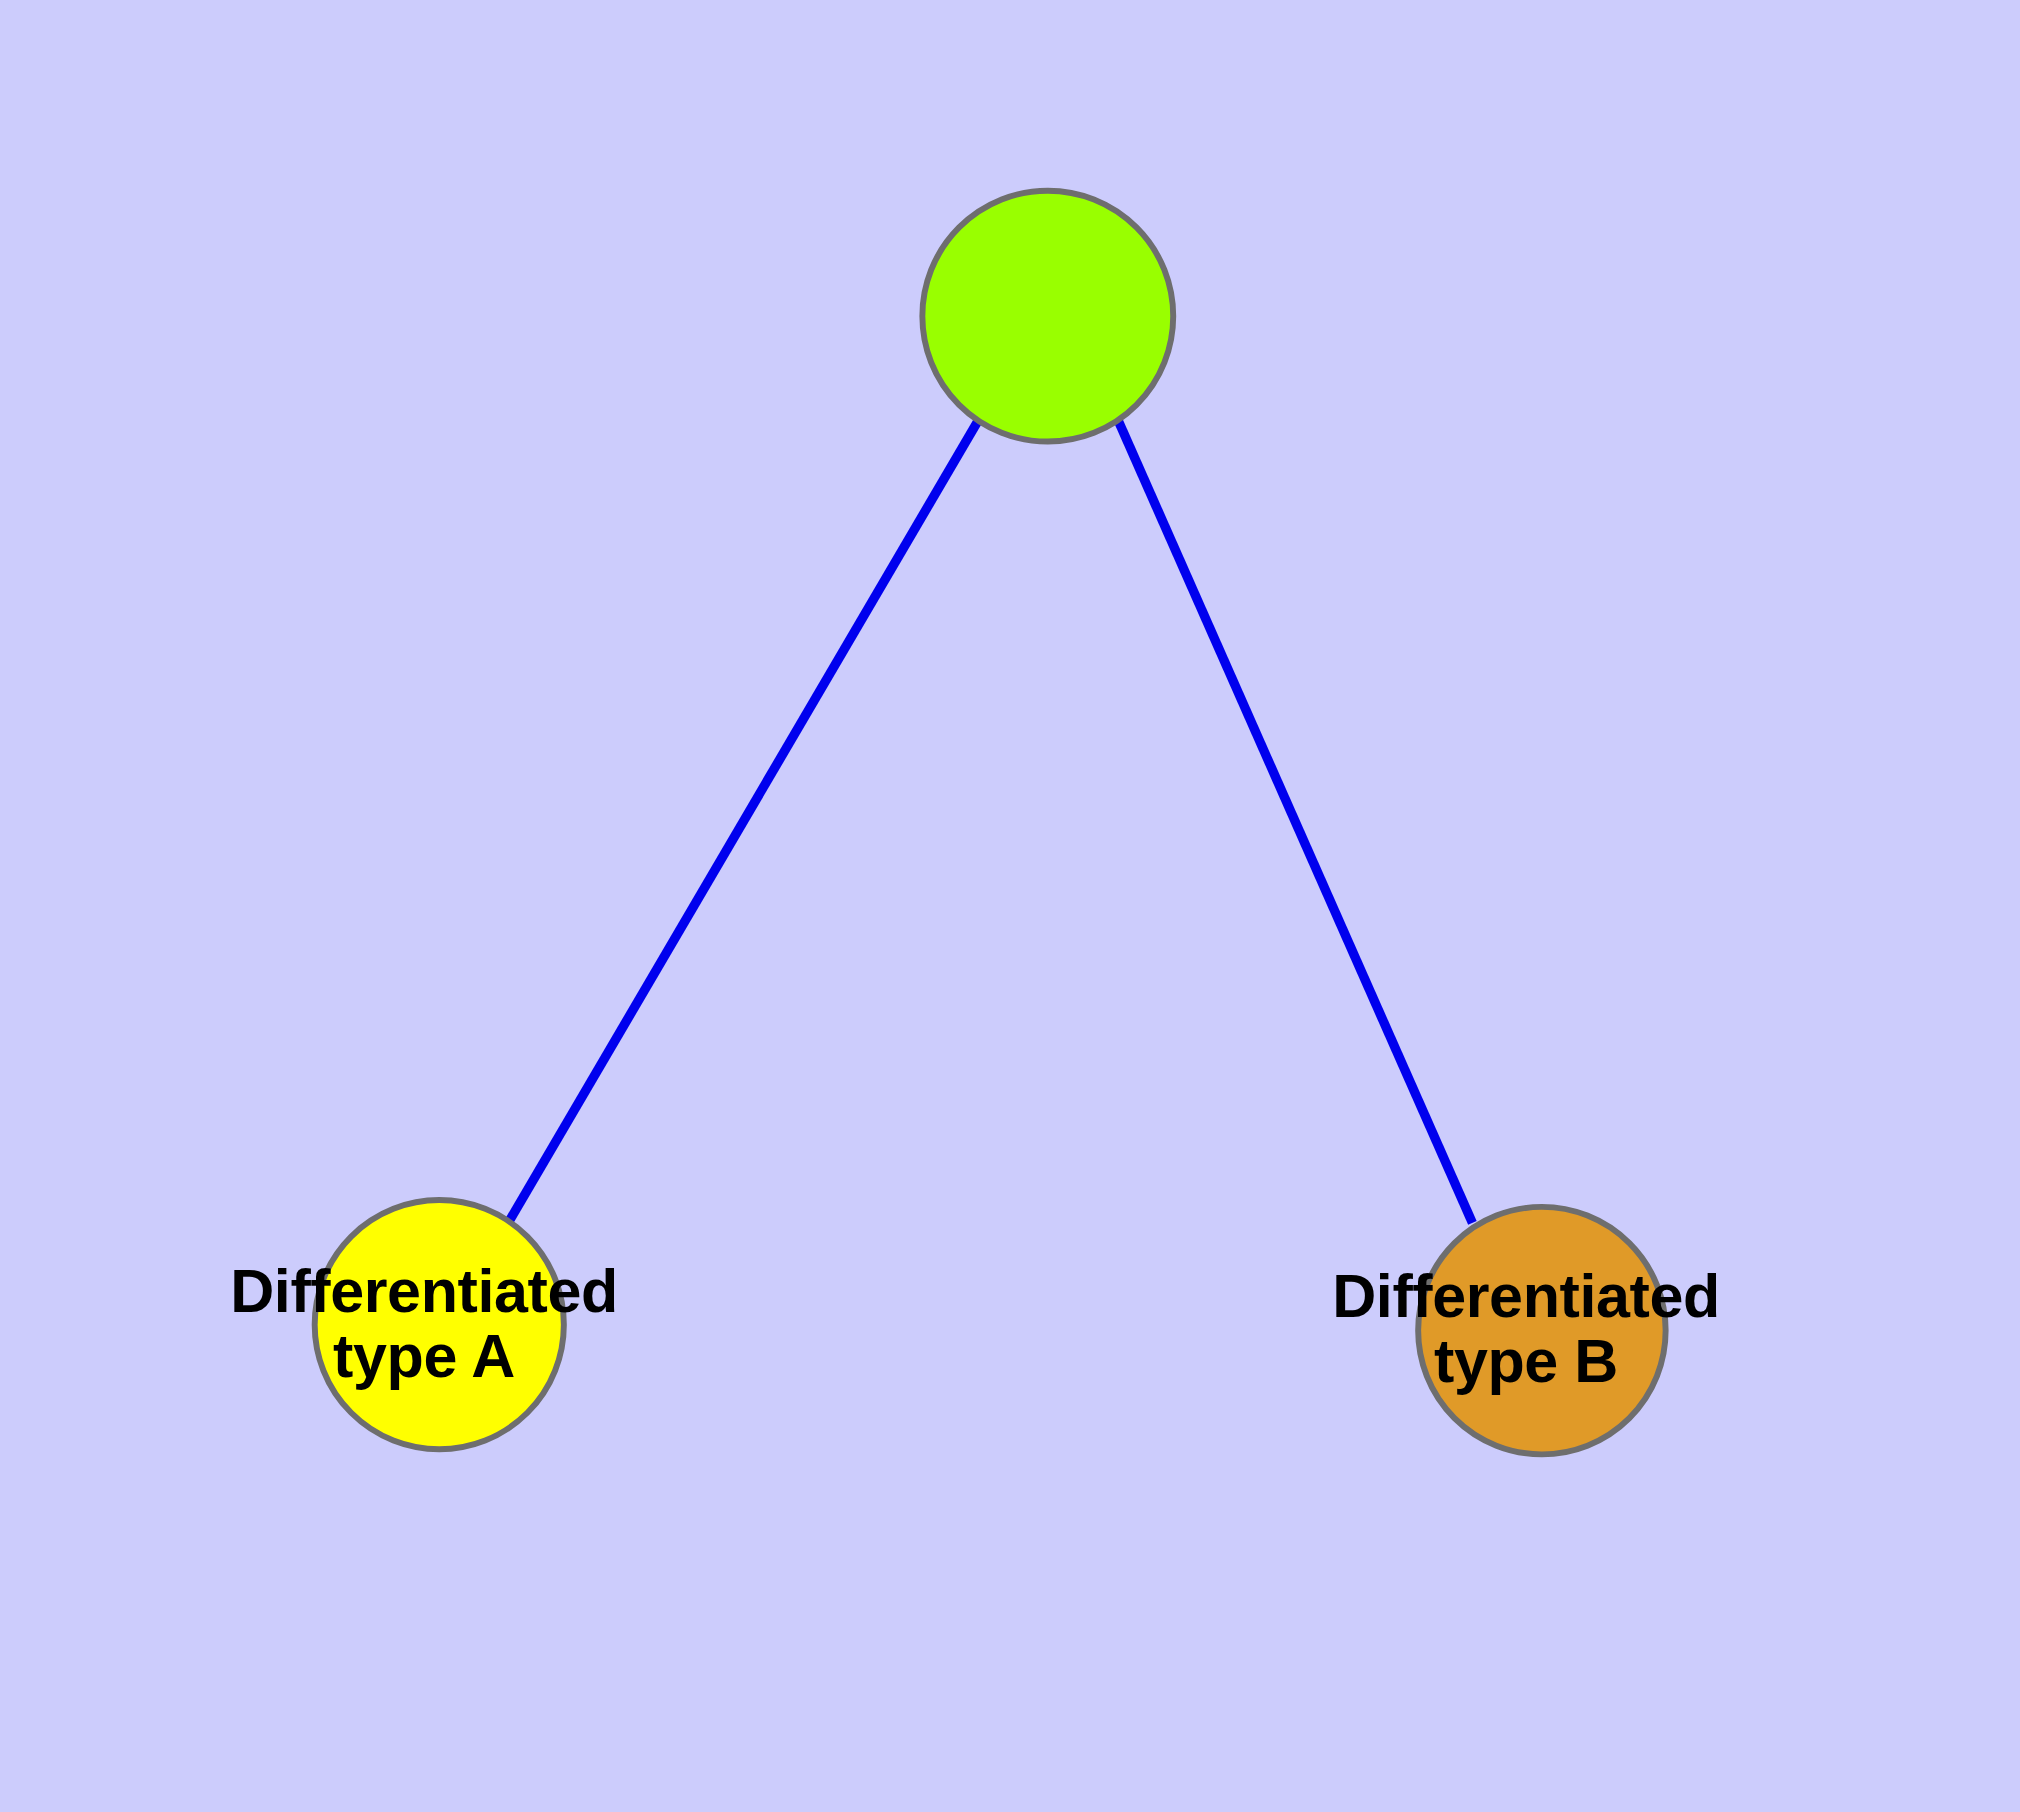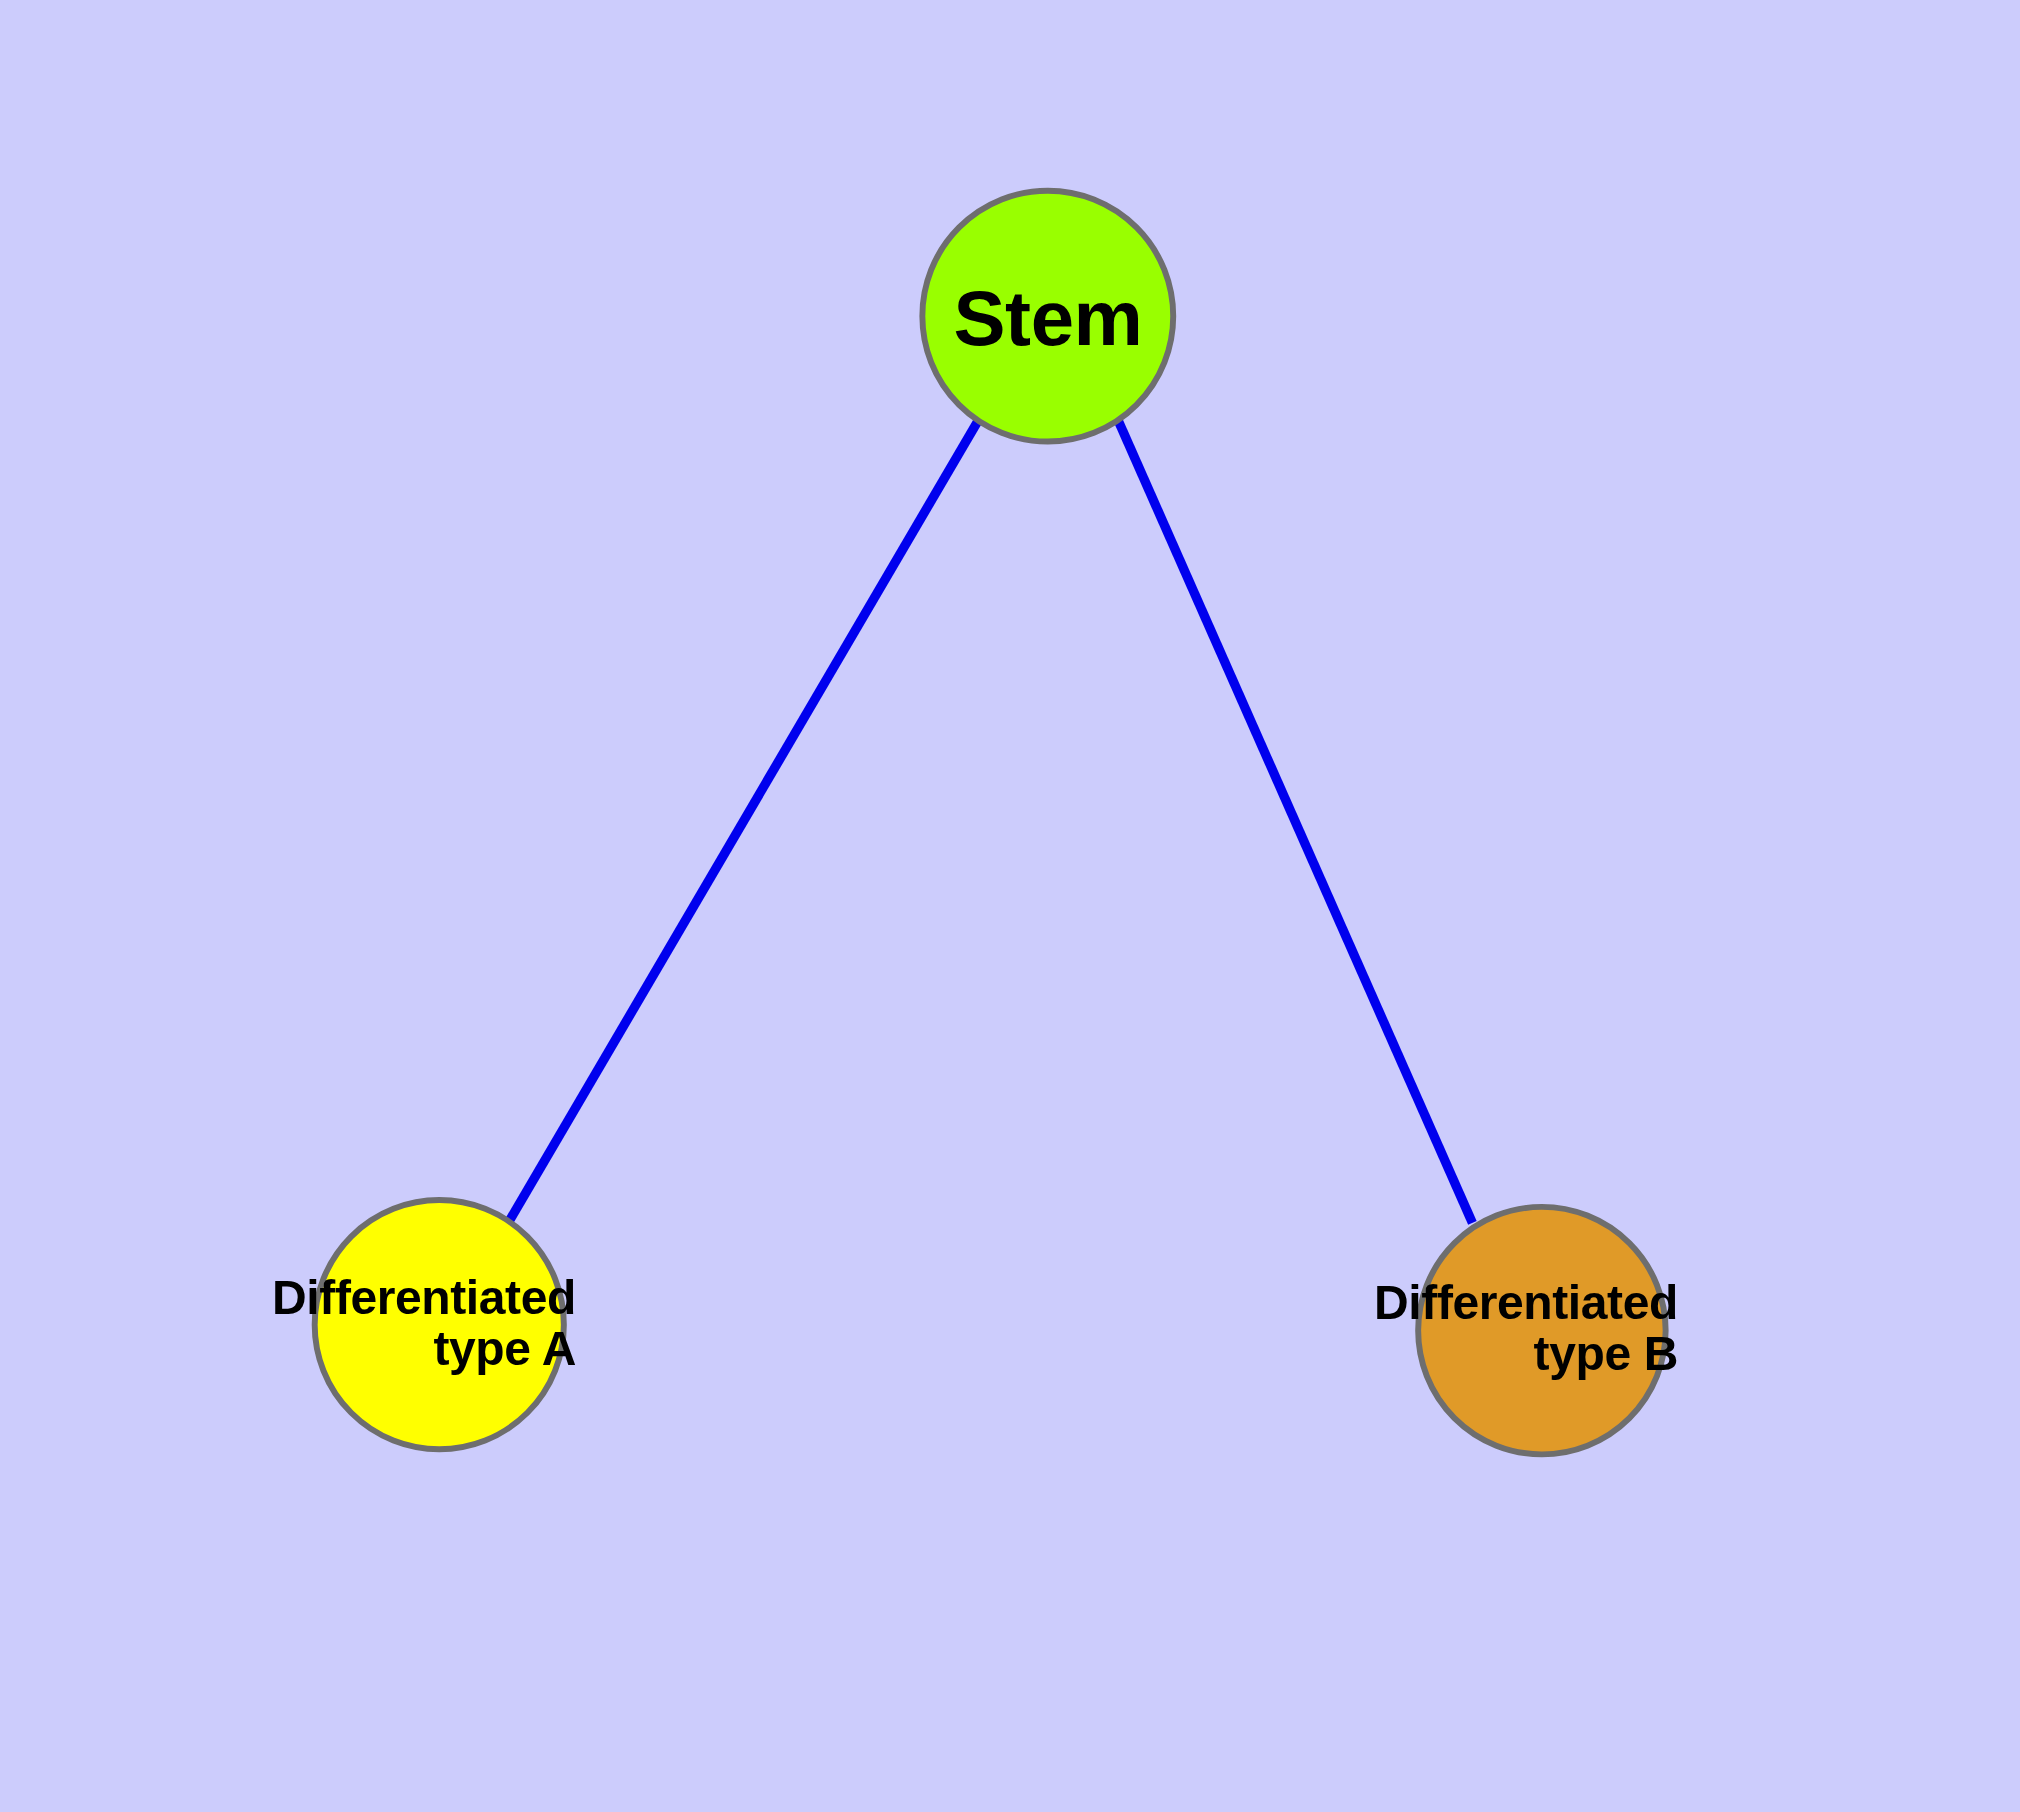--- a/index.html
+++ b/index.html
@@ -35,22 +35,21 @@
     line-height: 1.06;
     white-space: pre;
     letter-spacing: -0.4px;
     pointer-events: none;
     transform: translate(-50%, -50%);
   }
   .label-stem {
     font-size: 78px;
   }
   .label-leaf {
-    font-size: 48px;
-    text-align: right;
+    font-size: 61px;
   }
 </style>
 </head>
 <body style="background: rgb(204, 204, 252);">
 
 <div id="canvas" style="background: rgb(204, 204, 252);">
 
   <svg id="graph-svg" viewBox="0 0 2384 2138" xmlns="http://www.w3.org/2000/svg">
 
     <g>
@@ -58,21 +57,20 @@
       <line stroke-linecap="butt" x1="1319" y1="496" x2="1737" y2="1443" stroke="#0000ee" stroke-width="11"></line>
     </g>
 
     <g>
       <circle stroke-width="7" cx="1236" cy="373" r="148" fill="#99ff00" stroke="#6e6e6e"></circle>
       <circle stroke-width="7" cx="518" cy="1563" r="147" fill="#ffff00" stroke="#6e6e6e"></circle>
       <circle stroke-width="7" cx="1819" cy="1570" r="146" fill="#e09a28" stroke="#6e6e6e"></circle>
     </g>
   </svg>
 
-  <div class="node-label label-stem" style="left: 1048px; top: 318px;">Stem</div>
 
   <div class="node-label label-leaf" style="left: 424px; top: 1324px;">Differentiated
 type A</div>
 
   <div class="node-label label-leaf" style="left: 1526px; top: 1329px;">Differentiated
 type B</div>
 
 </div>
 
 

